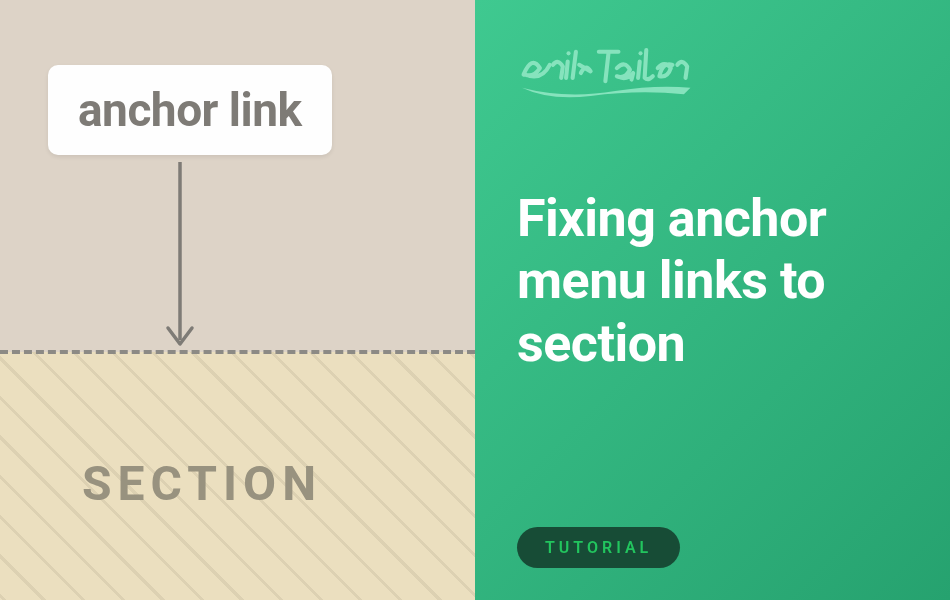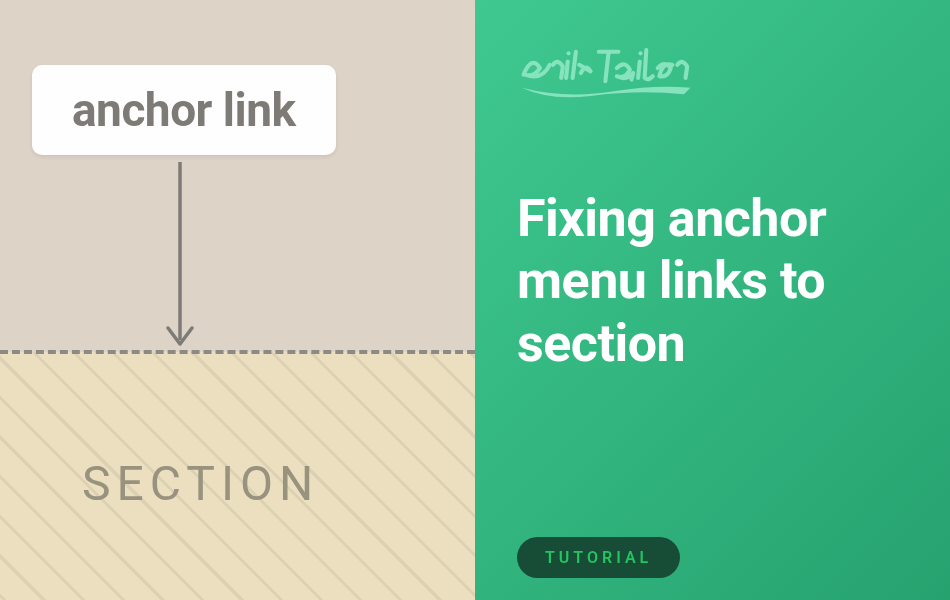--- a/index.html
+++ b/index.html
@@ -47,60 +47,60 @@
   position: absolute;
   top: 350px;
   left: 0;
   width: 475px;
   height: 0;
   border-top: 4px dashed #8C8A85;
 }
 .anchor-box {
   position: absolute;
   top: 65px;
-  left: 32px;
+  left: 48px;
   background: #FEFEFE;
   border-radius: 10px;
-  padding: 18px 40px;
+  padding: 18px 30px;
   box-shadow: 0 2px 4px rgba(0,0,0,0.08);
 }
 .anchor-label {
   font-size: 46px;
   font-weight: 700;
   color: #7E7B76;
   letter-spacing: -0.5px;
 }
 .arrow-wrap {
   position: absolute;
   top: 162px;
   left: 165px;
   width: 30px;
   height: 188px;
 }
 .section-label {
   position: absolute;
   top: 455px;
   left: 82px;
   font-size: 48px;
-  font-weight: 400;
+  font-weight: 700;
   letter-spacing: 6px;
   color: #98927F;
 }
 .left-edge {
   position: absolute;
   top: 0; left: 0;
   width: 5px; height: 600px;
   background: #A7A196;
 }
 .right-panel {
   width: 475px;
   height: 600px;
   background: linear-gradient(135deg, #3FC990 0%, #26A26F 100%);
   position: relative;
-  padding: 38px 42px 22px 42px;
+  padding: 38px 42px 32px 42px;
   display: flex;
   flex-direction: column;
 }
 .brand {
   width: 180px;
   height: 70px;
   color: #86E3BD;
 }
 .title {
   margin-top: 80px;

